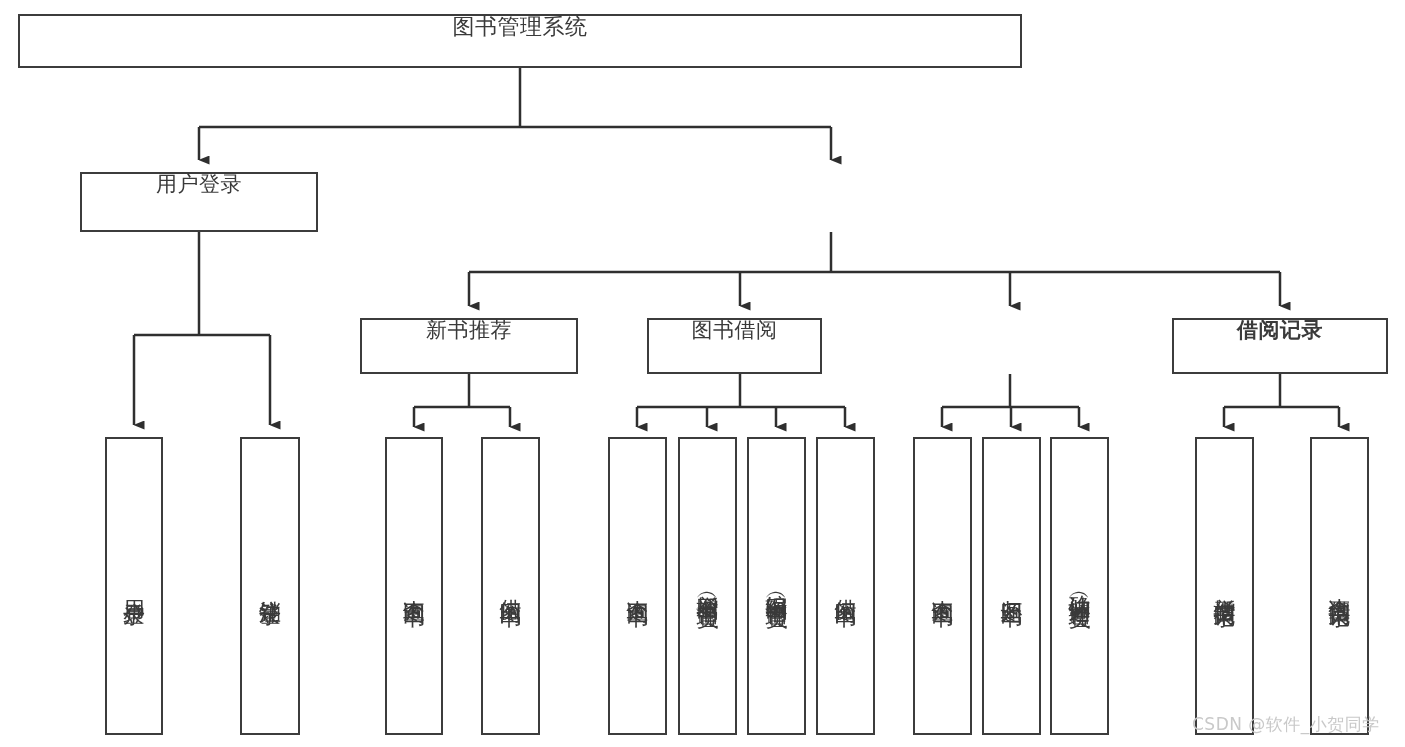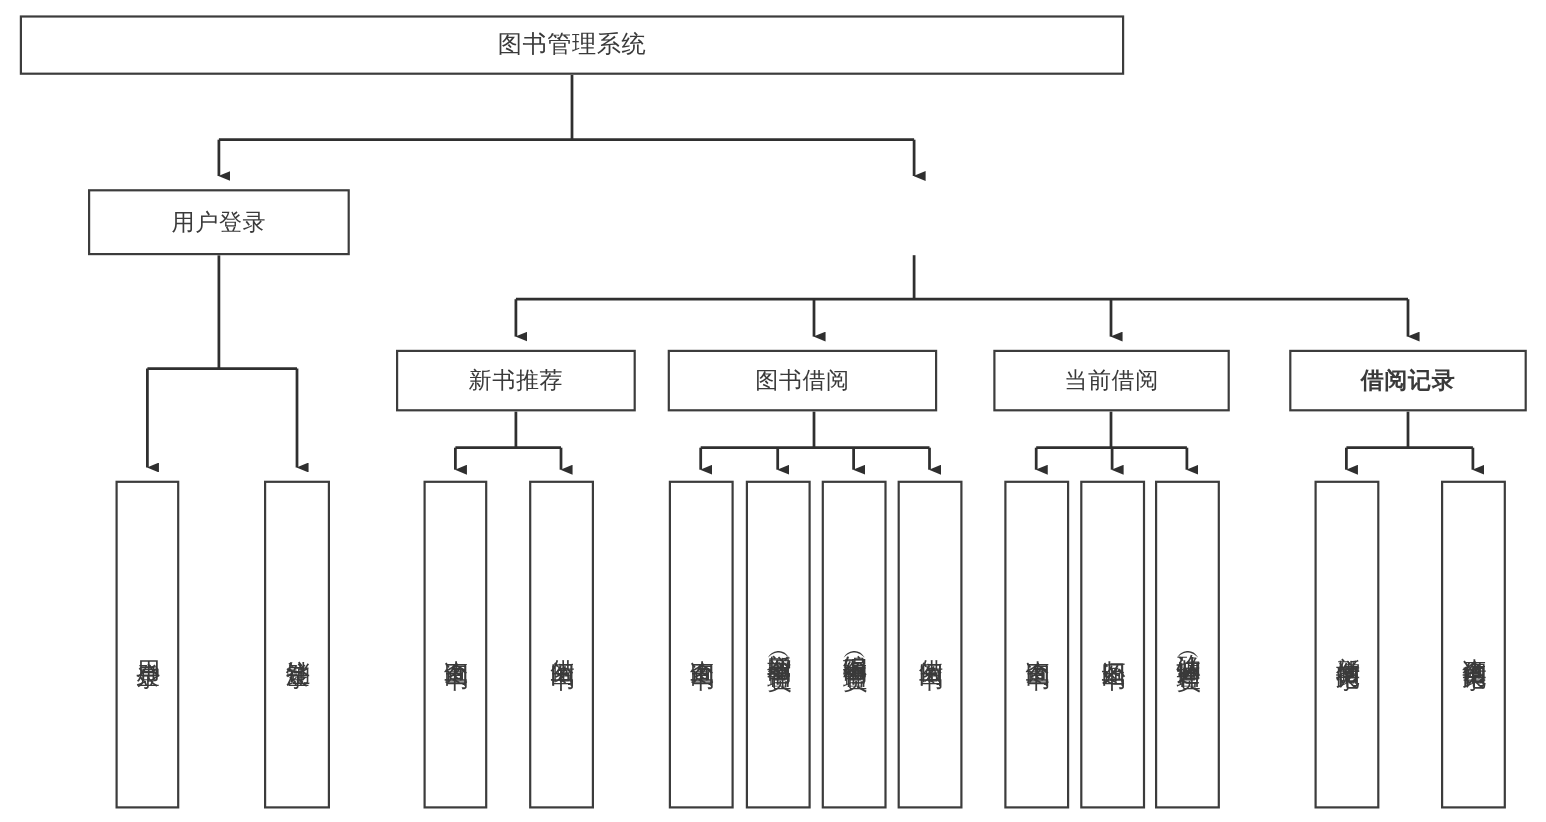--- a/index.html
+++ b/index.html
@@ -25,21 +25,20 @@
     width: 1405px;
     height: 747px;
     pointer-events: none;
   }
   .node {
     position: absolute;
     box-sizing: border-box;
     background: #ffffff;
     border: 2px solid #3c3c3c;
     display: flex;
-    align-items: center;
     justify-content: center;
     color: #3a3a3a;
   }
   .node .label {
     display: block;
     text-align: center;
     line-height: 1.0;
     letter-spacing: 0.5px;
   }
   
@@ -131,25 +130,22 @@
     <span class="label">图书管理系统</span>
   </div>
 
   <div class="node horiz" style="left:80px; top:172px; width:238px; height:60px;">
     <span class="label">用户登录</span>
   </div>
 
   <div class="node horiz" style="left:360px; top:318px; width:218px; height:56px;">
     <span class="label">新书推荐</span>
   </div>
-  <div class="node horiz" style="left:607px; top:318px; width:245px; height:56px;">
+  <div class="node horiz" style="left:647px; top:318px; width:175px; height:56px;">
     <span class="label">图书借阅</span>
-  </div>
-  <div class="node horiz" style="left:903px; top:318px; width:215px; height:56px;">
-    <span class="label">当前借阅</span>
   </div>
   <div class="node horiz" style="left:1172px; top:318px; width:216px; height:56px;font-weight:bold;">
     <span class="label">借阅记录</span>
   </div>
 
   <div class="node vert" style="left:105px; top:437px; width:58px; height:298px;">
     <span class="label">用户登录</span>
   </div>
   <div class="node vert" style="left:240px; top:437px; width:60px; height:298px;">
     <span class="label">注销登录</span>
@@ -185,14 +181,15 @@
     <span class="label">确认归还（管理员）</span>
   </div>
 
   <div class="node vert" style="left:1195px; top:437px; width:59px; height:298px;">
     <span class="label">新增借阅记录</span>
   </div>
   <div class="node vert" style="left:1310px; top:437px; width:59px; height:298px;">
     <span class="label">查询借阅记录</span>
   </div>
 
+  <div class="watermark" style="left:1192px; top:713px;">CSDN @软件_小贺同学</div>
 
 </div>
 
 </body></html>

